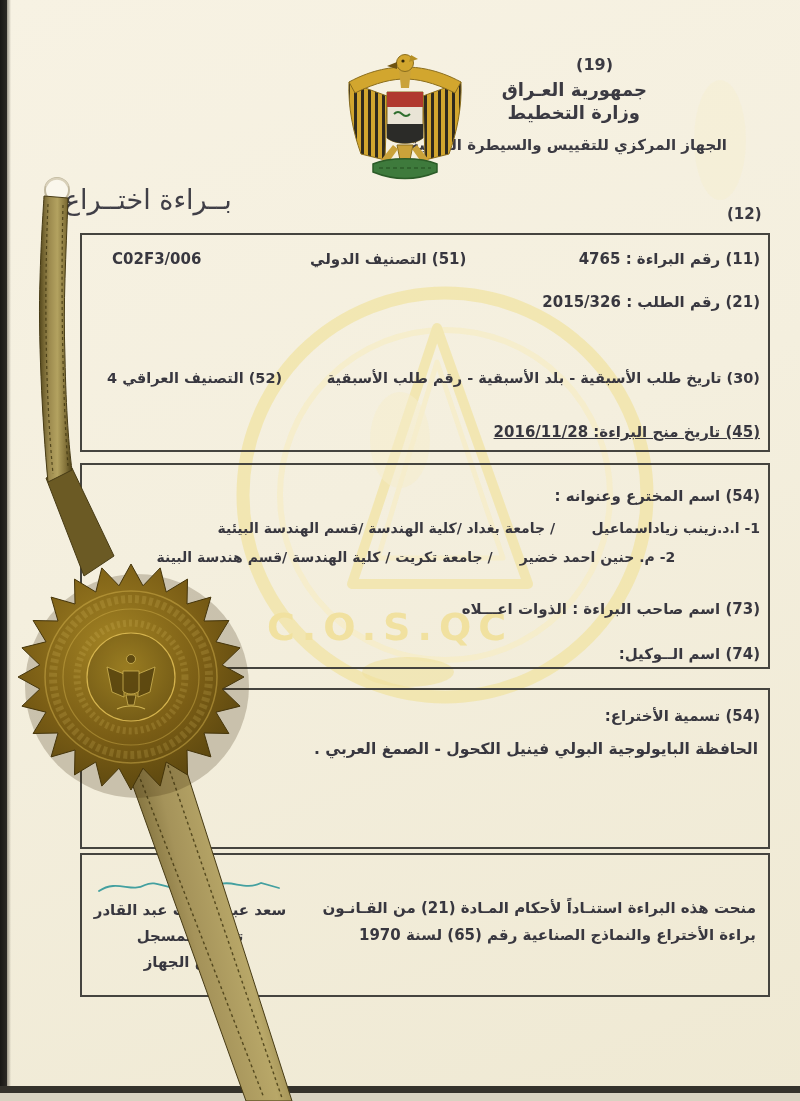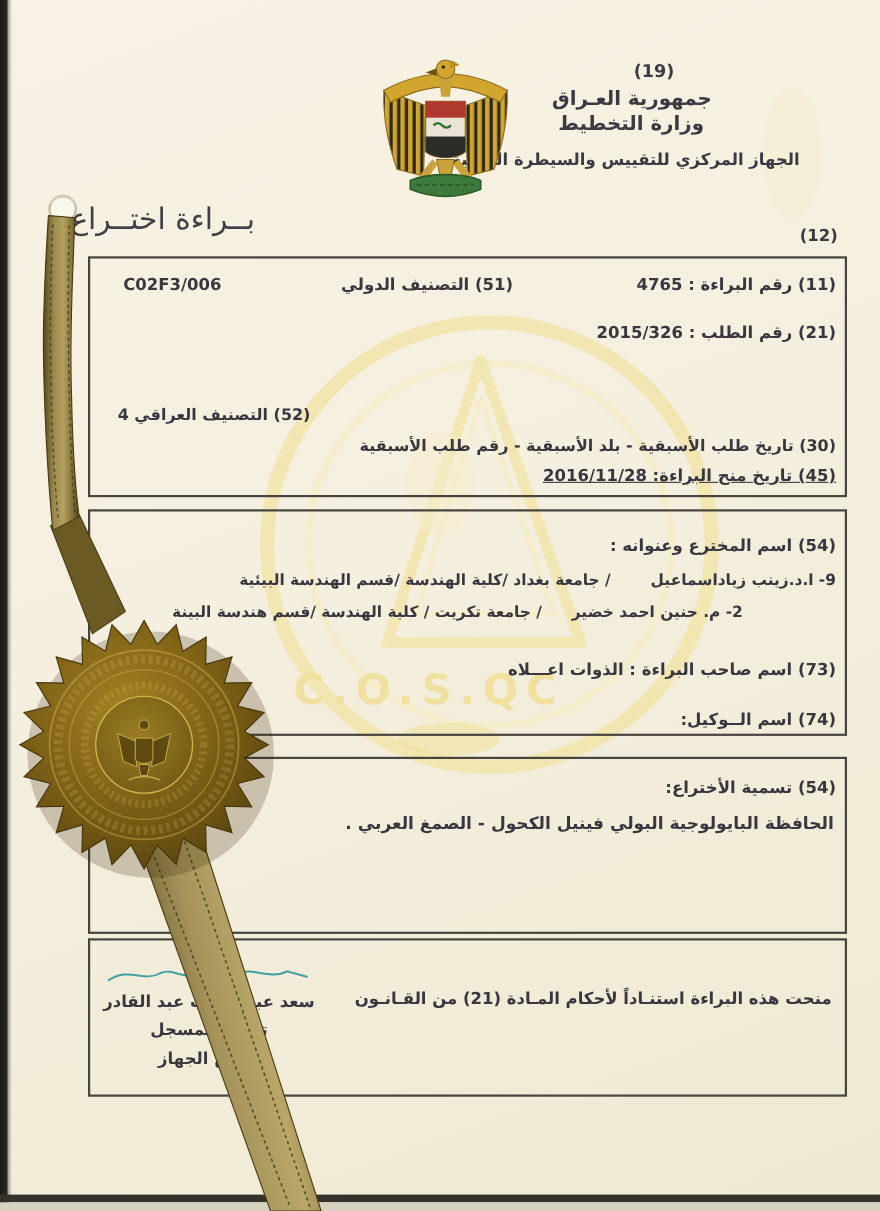--- a/index.html
+++ b/index.html
@@ -80,47 +80,48 @@
   </svg>
 
   <div class="abs doc-title" style="left:64px;top:184px;z-index:3;direction:rtl;">بــراءة اختــراع</div>
   <div class="abs code" style="left:727px;top:205px;z-index:3;font-size:15px;">(12)</div>
 
   <div class="box" style="top:233px;height:215px;z-index:3;">
     <div class="row" style="right:8px;top:15px;">(11) رقم البراءة : 4765</div>
     <div class="row" style="left:228px;top:15px;">(51) التصنيف الدولي</div>
     <div class="row ltr" style="left:30px;top:15px;">C02F3/006</div>
     <div class="row" style="right:8px;top:58px;">(21) رقم الطلب : 2015/326</div>
-    <div class="row" style="right:8px;top:135px;font-size:14.5px;margin-top:28px;">(30) تاريخ طلب الأسبقية - بلد الأسبقية - رقم طلب الأسبقية</div>
+    <div class="row" style="right:8px;top:135px;font-size:14.5px;">(30) تاريخ طلب الأسبقية - بلد الأسبقية - رقم طلب الأسبقية</div>
     <div class="row" style="left:25px;top:135px;font-size:14.5px;">(52) التصنيف العراقي 4</div>
     <div class="row" style="right:8px;top:188px;text-decoration:underline;">(45) تاريخ منح البراءة: 2016/11/28</div>
   </div>
 
   <div class="box" style="top:463px;height:202px;z-index:3;">
     <div class="row" style="right:8px;top:22px;">(54) اسم المخترع وعنوانه :</div>
     <div class="row" style="right:8px;left:12px;top:55px;font-size:14px;">
-      <span class="gap-name">9- ا.د.زينب زياداسماعيل</span>
+      <span class="gap-name">1- ا.د.زينب زياداسماعيل</span>
       <span>/ جامعة بغداد /كلية الهندسة /قسم الهندسة البيئية</span>
     </div>
     <div class="row" style="right:8px;left:12px;top:84px;font-size:14px;text-align:center;">
       <span class="gap-name">2- م. حنين احمد خضير</span>
       <span>/ جامعة تكريت / كلية الهندسة /قسم هندسة البينة</span>
     </div>
     <div class="row" style="right:8px;top:135px;">(73) اسم صاحب البراءة : الذوات اعـــلاه</div>
     <div class="row" style="right:8px;top:180px;">(74) اسم الــوكيل:</div>
   </div>
 
   <div class="box" style="top:688px;height:157px;z-index:3;">
     <div class="row" style="right:8px;top:17px;">(54) تسمية الأختراع:</div>
     <div class="row" style="right:10px;top:50px;font-size:15.5px;">الحافظة البايولوجية البولي فينيل الكحول - الصمغ العربي .</div>
   </div>
 
   <div class="box" style="top:853px;height:140px;z-index:3;">
     <div class="legal" style="right:12px;top:40px;width:470px;">
       <div>منحت هذه البراءة استنـاداً لأحكام المـادة (21) من القـانـون</div>
+      <div>براءة الأختراع والنماذج الصناعية رقم (65) لسنة 1970</div>
     </div>
     <div class="sigblock" style="left:8px;top:20px;width:200px;">
       <svg width="190" height="22" viewBox="0 0 190 22" style="margin:0 auto;">
         <path d="M4,16 C22,4 36,18 50,10 C62,4 72,16 86,12 C100,8 106,18 122,10 C136,4 150,16 166,8 L184,13" fill="none" stroke="#43a0a0" stroke-width="1.8" stroke-linecap="round"></path>
       </svg>
       <div class="sig-line">سعد عبدالوهاب عبد القادر</div>
       <div class="sig-line">توقيع المسجل</div>
       <div class="sig-line">رئيس الجهاز</div>
     </div>
   </div>

